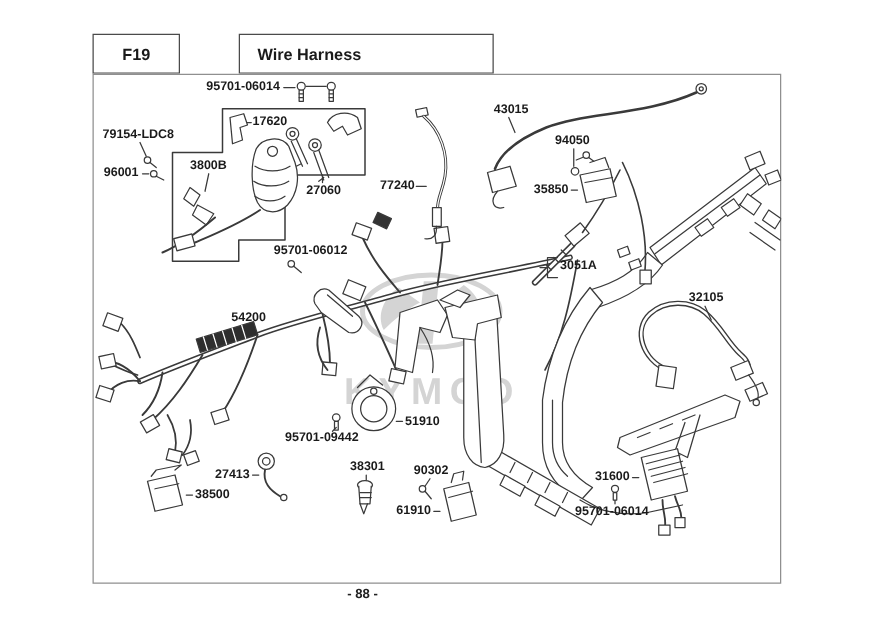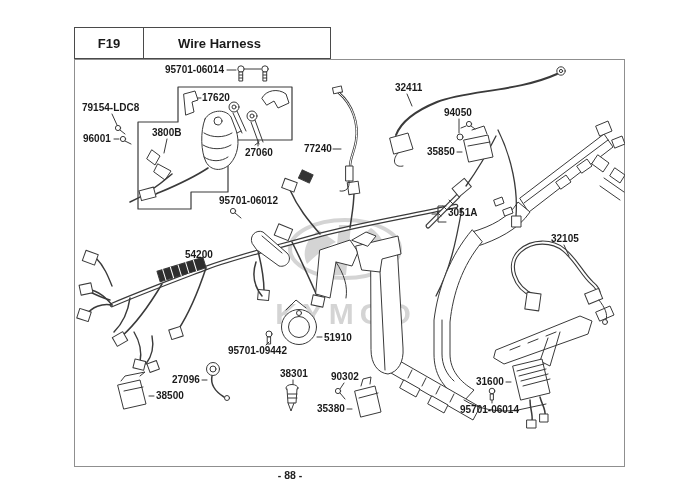--- a/index.html
+++ b/index.html
@@ -1,21 +1,21 @@
 <!DOCTYPE html>
 <html><head>
 <meta charset="utf-8">
 <style>
   html,body{margin:0;padding:0;background:#fff;}
   .page{position:relative;width:700px;height:495px;background:#fff;overflow:hidden;
         font-family:"Liberation Sans",sans-serif;color:#1a1a1a;}
-  .header-row{position:absolute;left:74px;top:27px;display:flex;}
+  .header-row{position:absolute;left:74px;top:27px;display:flex;gap:48px;}
   .header-cell{height:32px;box-sizing:border-box;border:1px solid #4a4a4a;display:flex;align-items:center;}
   .header-cell.code{width:70px;justify-content:center;font:bold 13px "Liberation Sans",sans-serif;}
-  .header-cell.title{width:188px;margin-left:-1px;padding-left:34px;font:bold 13px "Liberation Sans",sans-serif;}
+  .header-cell.title{width:204px;margin-left:-1px;padding-left:14px;font:bold 13px "Liberation Sans",sans-serif;}
   .diagram-frame{position:absolute;left:74px;top:59px;width:551px;height:408px;
                  box-sizing:border-box;border:1px solid #8f8f8f;background:#fff;}
   .wm-text{position:absolute;left:246px;top:297px;width:200px;text-align:center;
            font:bold 30px "Liberation Sans",sans-serif;letter-spacing:6px;color:#d4d4d4;}
   svg.art{position:absolute;left:75px;top:60px;}
   svg.wm{position:absolute;left:285px;top:216px;}
   .label{position:absolute;font:bold 10px/1.1 "Liberation Sans",sans-serif;color:#1a1a1a;white-space:nowrap;}
   .footer{position:absolute;left:0;top:469px;width:580px;text-align:center;
           font:bold 10.5px "Liberation Sans",sans-serif;color:#222;}
 </style>
@@ -285,31 +285,31 @@
     </g>
   </svg>
 
   <div class="label" style="left:165px;top:64px">95701-06014</div>
   <div class="label" style="left:202px;top:92px">17620</div>
   <div class="label" style="left:82px;top:102px">79154-LDC8</div>
   <div class="label" style="left:83px;top:133px">96001</div>
   <div class="label" style="left:152px;top:127px">3800B</div>
   <div class="label" style="left:245px;top:147px">27060</div>
   <div class="label" style="left:304px;top:143px">77240</div>
-  <div class="label" style="left:395px;top:82px">32411</div>
+  <div class="label" style="left:395px;top:82px">43015</div>
   <div class="label" style="left:444px;top:107px">94050</div>
   <div class="label" style="left:427px;top:146px">35850</div>
   <div class="label" style="left:448px;top:207px">3051A</div>
   <div class="label" style="left:551px;top:233px">32105</div>
   <div class="label" style="left:219px;top:195px">95701-06012</div>
   <div class="label" style="left:185px;top:249px">54200</div>
   <div class="label" style="left:324px;top:332px">51910</div>
   <div class="label" style="left:228px;top:345px">95701-09442</div>
-  <div class="label" style="left:172px;top:374px">27096</div>
+  <div class="label" style="left:172px;top:374px">27413</div>
   <div class="label" style="left:156px;top:390px">38500</div>
   <div class="label" style="left:280px;top:368px">38301</div>
   <div class="label" style="left:331px;top:371px">90302</div>
-  <div class="label" style="left:317px;top:403px">35380</div>
+  <div class="label" style="left:317px;top:403px">61910</div>
   <div class="label" style="left:476px;top:376px">31600</div>
   <div class="label" style="left:460px;top:404px">95701-06014</div>
 
   <div class="footer">- 88 -</div>
 </div>
 
 </body></html>

